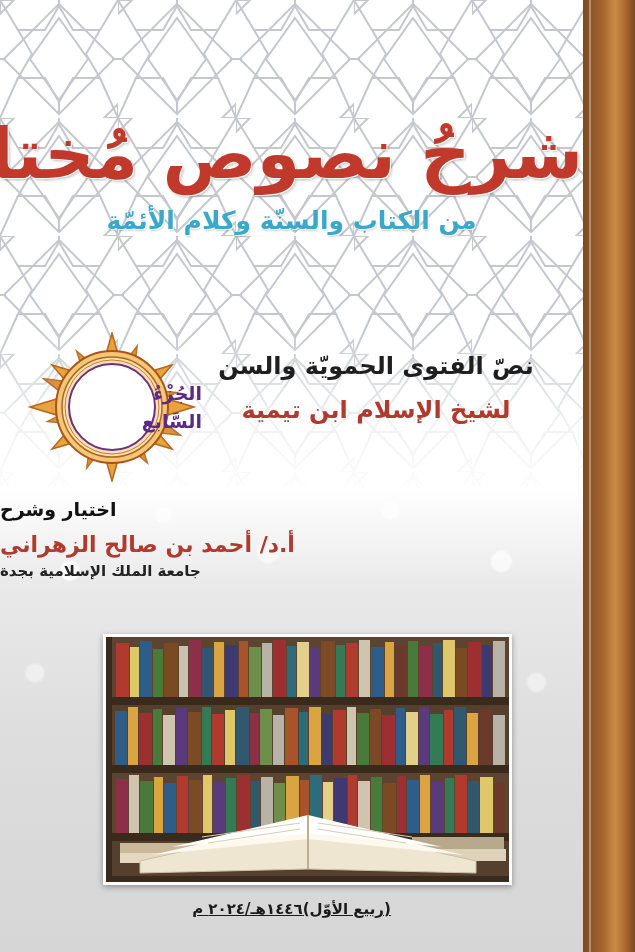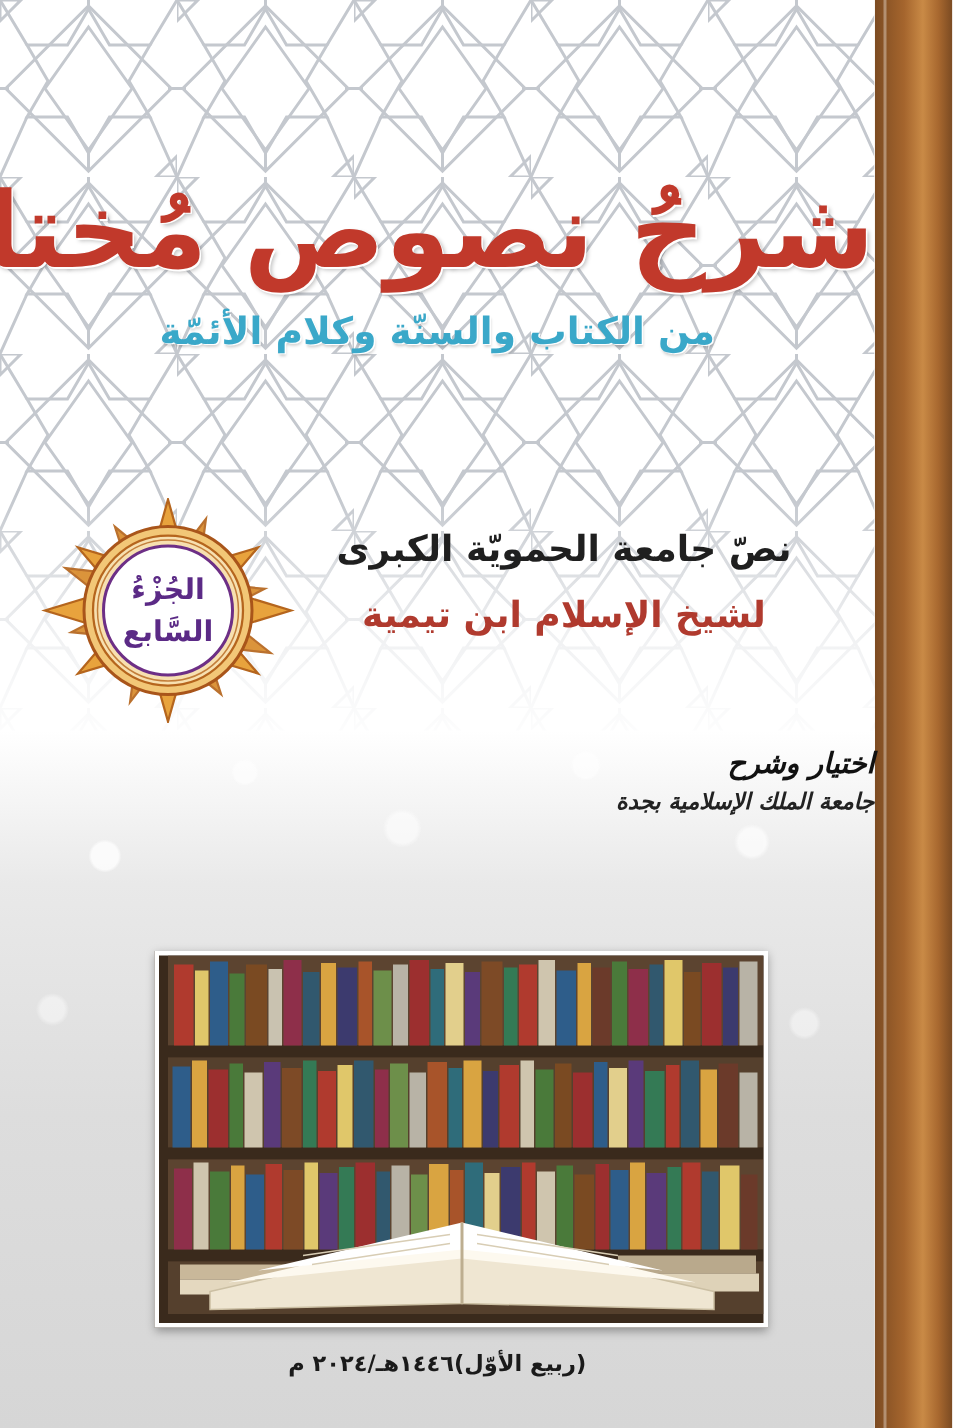--- a/index.html
+++ b/index.html
@@ -118,21 +118,21 @@
   .medallion {
     position: absolute;
     top: 332px; left: 22px;
     width: 180px; height: 150px;
     z-index: 6;
   }
   .medallion .label {
     position: absolute;
     top: 0; left: 0; width: 180px; height: 150px;
     display: flex; flex-direction: column;
-    align-items: center; justify-content: center;
+    align-items: flex-start; justify-content: center;
     gap: 6px;
     color: #5b2a86;
     font-size: 19px;
     font-weight: bold;
     direction: rtl;
     pointer-events: none;
   }
 
   
   .ref-block {
@@ -153,24 +153,23 @@
     margin-top: 16px;
     font-size: 24px;
     color: #b03a2e;
     font-weight: bold;
   }
 
   
   .author-block {
     position: absolute;
     top: 498px; left: 0; width: 583px;
-    text-align: right;
+    text-align: left;
     direction: rtl;
     z-index: 6;
-    font-style: italic;
   }
   .by-label {
     font-size: 19px;
     font-weight: bold;
     color: #111;
   }
   .author-name {
     margin-top: 12px;
     font-size: 22px;
     font-weight: bold;
@@ -205,20 +204,21 @@
   
   .date-line {
     position: absolute;
     top: 900px; left: 0; width: 583px;
     text-align: center;
     font-size: 15px;
     font-weight: bold;
     color: #1a1a1a;
     direction: rtl;
     z-index: 6;
+    text-decoration: underline;
   }
 </style>
 </head>
 <body>
 
 <div class="page">
 
   <div class="spine-outer"></div>
   <div class="spine-inner"></div>
   <div class="spine-line"></div>
@@ -274,26 +274,27 @@
           </g>
         </g>
       </svg>
       <div class="label">
         <span>الجُزْءُ</span>
         <span>السَّابع</span>
       </div>
     </div>
 
     <div class="ref-block">
-      <div class="ref-line1">نصّ جامعة الحمويّة الكبرى</div>
+      <div class="ref-line1">نصّ الفتوى الحمويّة والسن</div>
       <div class="ref-line2">لشيخ الإسلام ابن تيمية</div>
     </div>
 
     <div class="author-block">
       <div class="by-label">اختيار وشرح</div>
+      <div class="author-name">أ.د/ أحمد بن صالح الزهراني</div>
       <div class="affil2">جامعة الملك الإسلامية بجدة</div>
     </div>
 
     <div class="photo">
       <svg width="397" height="239" viewBox="0 0 397 239" xmlns="http://www.w3.org/2000/svg" aria-hidden="true">
         <rect width="397" height="239" fill="#4a3524"></rect>
 
         <g>
           <rect x="0" y="0" width="397" height="60" fill="#5c4430"></rect>
           <rect x="0" y="60" width="397" height="8" fill="#3a2a1c"></rect>

